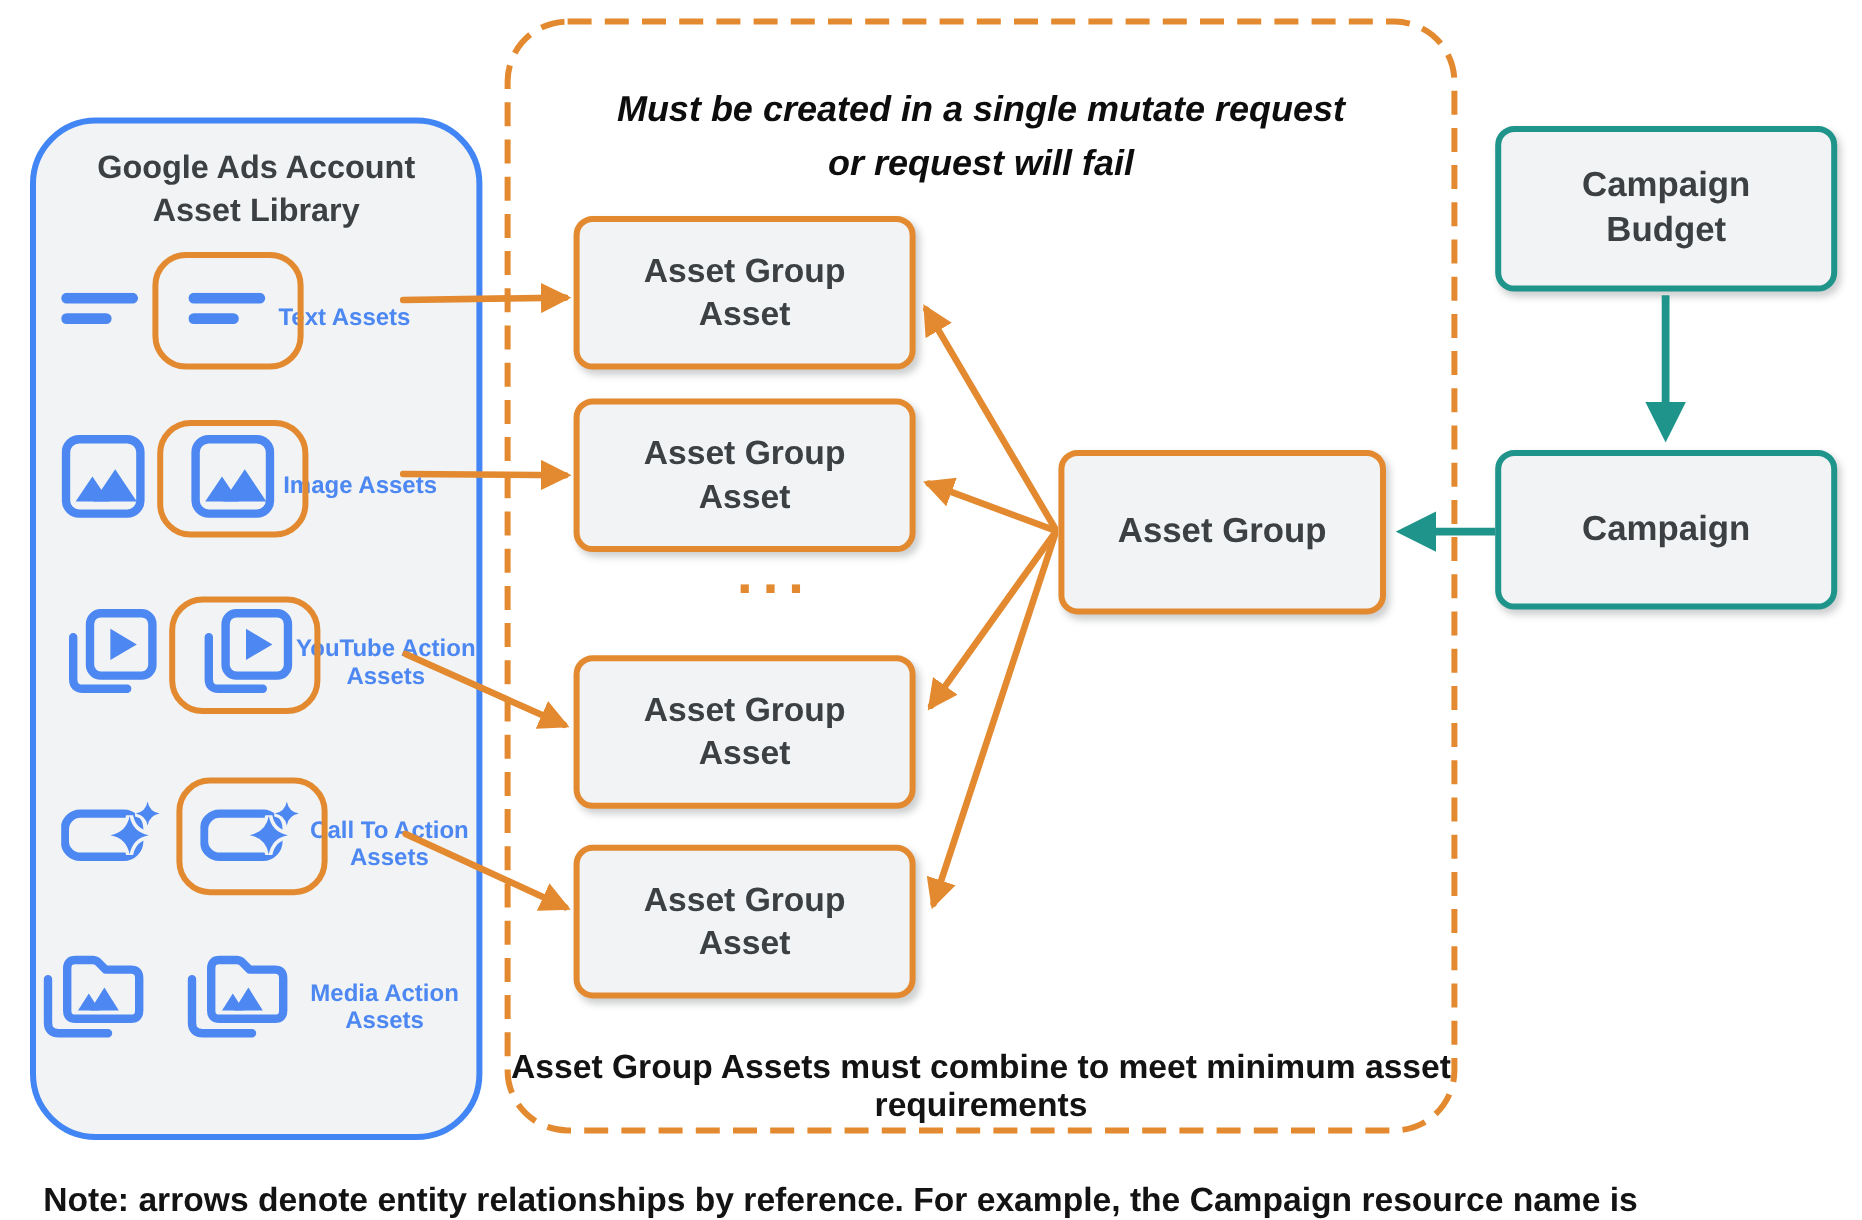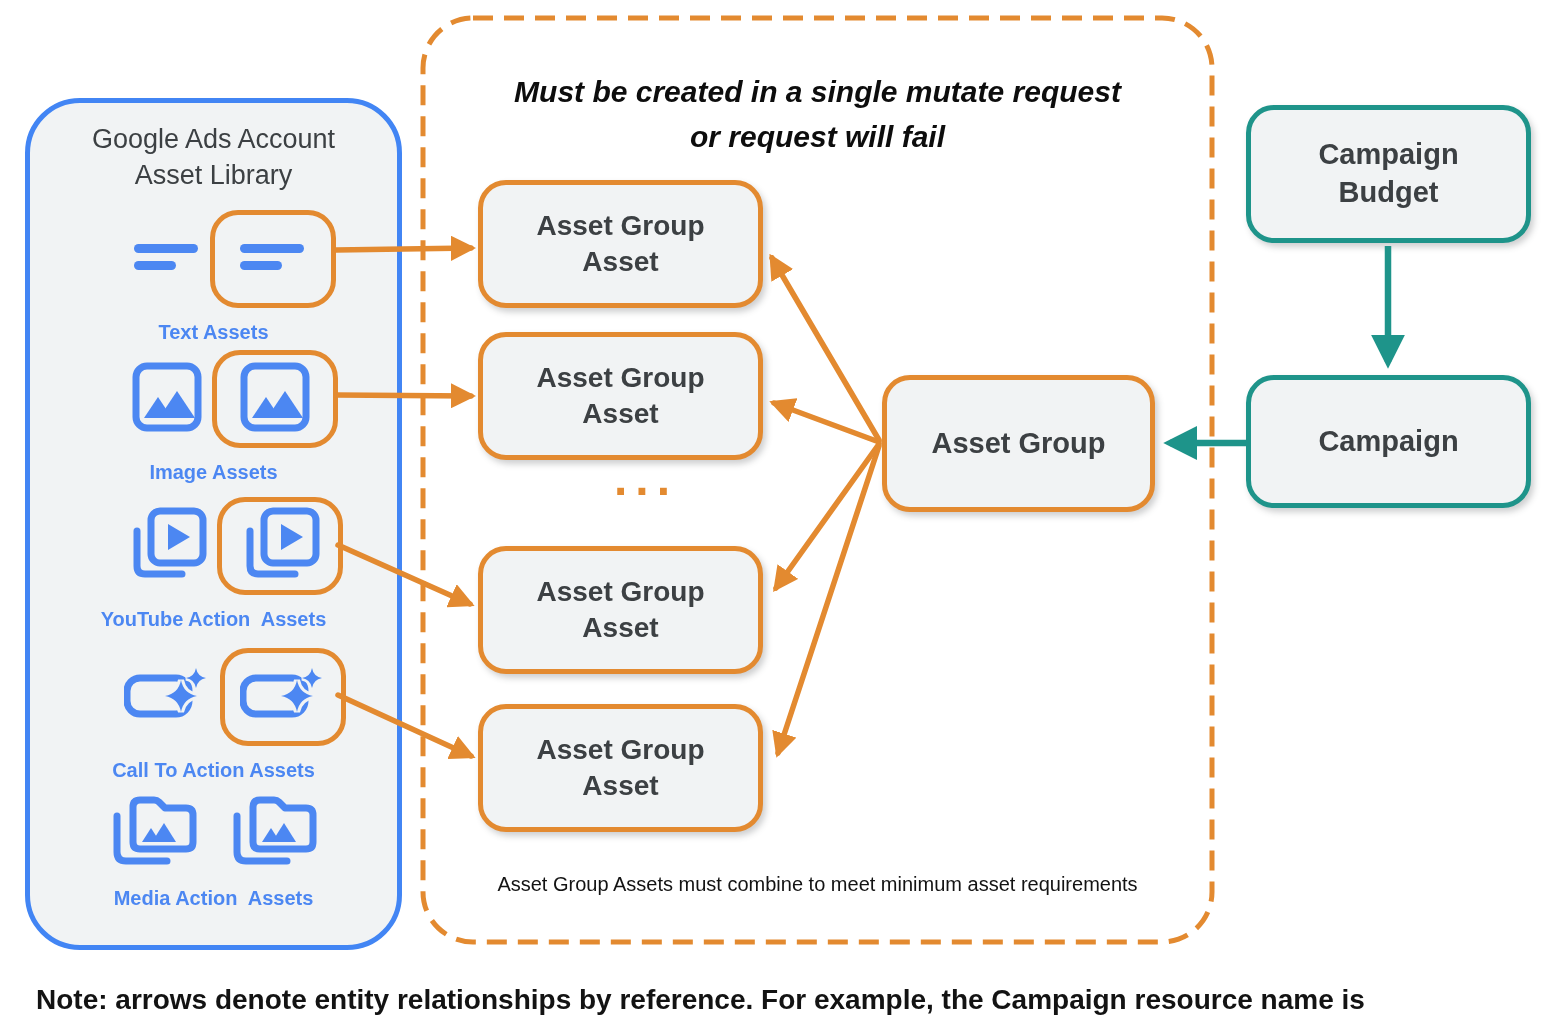--- a/index.html
+++ b/index.html
@@ -8,41 +8,41 @@
   }
   *{box-sizing:border-box;margin:0;padding:0}
   html,body{background:#fff}
   body{font-family:"Liberation Sans","DejaVu Sans",sans-serif}
   #canvas{position:relative;width:1552px;height:1017px;background:#fff;overflow:hidden}
 
   
   .library{position:absolute;left:25px;top:98px;width:377px;height:852px;
     background:var(--node-fill);border:5px solid var(--blue);border-radius:55px}
   .library-title{position:absolute;left:0;right:0;top:18px;text-align:center;
-    font-size:27px;font-weight:normal;color:var(--text-dark);line-height:1.35;white-space:pre-line}
-  .row{position:absolute;left:0;right:0;display:flex;flex-direction:column;align-items:center}
+    font-size:27px;font-weight:bold;color:var(--text-dark);line-height:1.35;white-space:pre-line}
+  .row{position:absolute;left:0;right:0;display:flex;flex-direction:row;align-items:center}
   .icons{display:flex;align-items:center;gap:10px}
   .icons.shifted{transform:translateX(21px)}
   .ring{display:flex;align-items:center;justify-content:center;width:126px;height:98px;
     border:5px solid var(--orange);border-radius:28px}
   .ic{color:var(--icon-blue);display:block}
   .lbl{margin-top:13px;font-size:20px;font-weight:bold;color:var(--icon-blue);white-space:pre-wrap;text-align:center}
 
   
   .mutate{position:absolute;left:420px;top:15px;width:795px;height:930px}
   .mutate svg.frame{position:absolute;inset:0}
   .dashrect{fill:#ffffff;stroke:var(--orange);stroke-width:5;stroke-dasharray:20 11}
   .m-title{position:absolute;left:0;right:0;top:54px;text-align:center;
     font-style:italic;font-weight:bold;font-size:30px;color:#0d0d0d;line-height:1.5;white-space:pre-line}
   .m-caption{position:absolute;left:0;right:0;top:858px;text-align:center;
-    font-weight:normal;font-size:20px;color:var(--text-black)}
+    font-weight:bold;font-size:28px;color:var(--text-black)}
 
   
   .node{position:absolute;display:flex;align-items:center;justify-content:center;
-    background:var(--node-fill);border-radius:28px;text-align:center;
+    background:var(--node-fill);border-radius:16px;text-align:center;
     font-weight:bold;color:var(--text-dark);white-space:pre-line;line-height:1.3;
     box-shadow:3px 4px 6px rgba(60,64,67,.25)}
   .node.orange{border:5px solid var(--orange)}
   .node.teal{border:5px solid var(--teal)}
   .aga{left:478px;width:285px;height:128px;font-size:28px}
   .dots{position:absolute;left:580px;top:448px;width:132px;height:62px;line-height:62px;
     text-align:center;font-size:48px;font-weight:bold;letter-spacing:8px;color:var(--orange)}
 
   
   .overlay{position:absolute;left:0;top:0;width:1552px;height:1017px;pointer-events:none}

